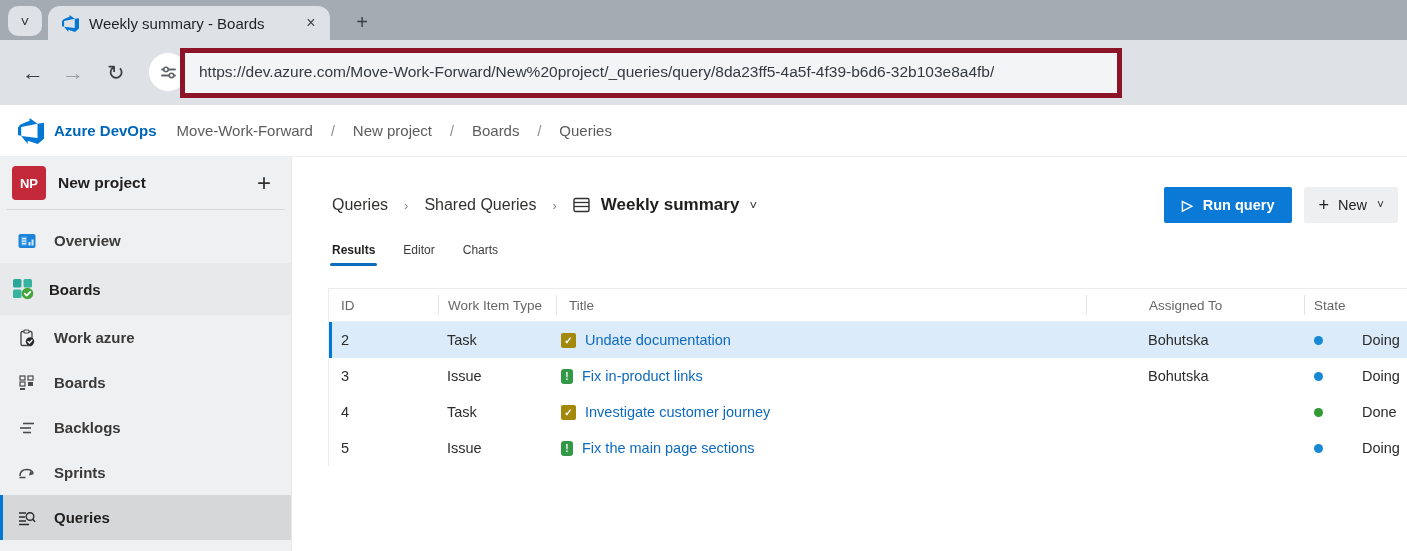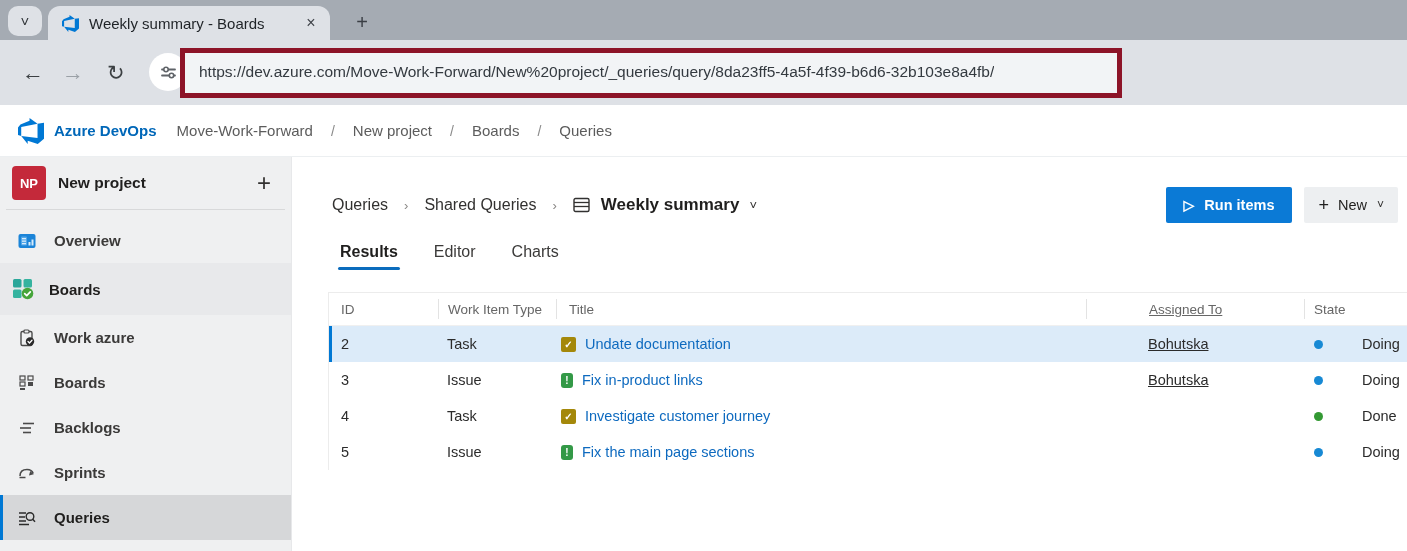--- a/index.html
+++ b/index.html
@@ -74,38 +74,38 @@
   .q-chevron { font-size:13px; color:#323130; margin-left:10px; cursor:pointer; }
   .btn { height:36px; display:flex; align-items:center; border-radius:2px; cursor:pointer; font-size:14.5px; }
   .btn-primary { background:#0b7ad6; color:#fff; font-weight:600; padding:0 18px; }
   .btn-primary .play { font-size:14px; margin-right:10px; }
   .btn-default { background:#edeff1; color:#201f1e; padding:0 14px; margin-left:12px; }
   .btn-default .plus { font-size:18px; font-weight:300; margin-right:9px; }
   .btn-default .chev { font-size:12px; margin-left:10px; color:#323130; }
 
   
   .pivot { display:flex; margin:20px 0 0 40px; }
-  .pivot-tab { font-size:16px; color:#3b3a39; margin-right:28px; padding-bottom:9px; cursor:pointer; position:relative;margin-left:8px; }
+  .pivot-tab { font-size:12px; color:#3b3a39; margin-right:28px; padding-bottom:9px; cursor:pointer; position:relative; }
   .pivot-tab.active { font-weight:600; color:#201f1e; }
   .pivot-tab.active::after { content:""; position:absolute; left:-2px; right:-2px; bottom:0; height:3px;
     background:#0b6cbd; border-radius:2px; }
 
   
   .grid { margin:22px 0 0 36px; border-top:1px solid #ececec; border-left:1px solid #ececec; }
   .grow { display:grid; grid-template-columns:109px 118px 530px 218px 1fr; align-items:center; }
   .ghead { height:33px; color:#666; font-size:13.5px; border-bottom:1px solid #f0f0f0; }
   .ghead .gcell { border-left:1px solid #e3e3e3; height:20px; display:flex; align-items:center; }
   .ghead .gcell:first-child { border-left:none; }
   .trow { height:36px; font-size:14.5px; color:#2b2b2b; cursor:pointer; position:relative; }
   .trow.selected { background:#dcebf9; }
   .trow.selected::before { content:""; position:absolute; left:0; top:0; bottom:0; width:3px; background:#0078d4; }
   .gcell { padding-left:12px; white-space:nowrap; overflow:hidden; }
   .c-type { padding-left:9px; }
   .c-title { padding-left:5px; display:flex; align-items:center; }
-  .c-assigned { padding-left:62px;text-decoration:underline; }
+  .c-assigned { padding-left:62px; }
   .c-state { padding-left:10px; display:flex; align-items:center;gap:30px; }
   .wi-badge { width:15px; height:15px; border-radius:2px; margin-right:9px; flex:0 0 auto;
     display:flex; align-items:center; justify-content:center; color:#fff; font-size:10px; font-weight:bold; }
   .wi-badge[data-kind="Task"] { background:#a4880a; }
   .wi-badge[data-kind="Task"]::before { content:"\2713"; }
   .wi-badge[data-kind="Issue"] { background:#339947; width:12px; border-radius:3px; }
   .wi-badge[data-kind="Issue"]::before { content:"!"; }
   .wi-link { color:#0e6abf; text-decoration:none; }
   .dot { width:9px; height:9px; border-radius:50%; margin-right:9px; flex:0 0 auto; }
   .dot[data-state="Doing"] { background:#1789d4; }
@@ -278,21 +278,21 @@
               <rect x="1" y="1.5" width="15" height="13" rx="1.5" fill="none" stroke="#323130" stroke-width="1.4"></rect>
               <line x1="1" y1="5.5" x2="16" y2="5.5" stroke="#323130" stroke-width="1.3"></line>
               <line x1="1" y1="9.5" x2="16" y2="9.5" stroke="#323130" stroke-width="1.3"></line>
             </svg>
           </span>
           <span class="q-current">Weekly summary</span>
           <span class="q-chevron">˅</span>
         </div>
         <div class="btn btn-primary">
           <span class="play">▷</span>
-          <span>Run items</span>
+          <span>Run query</span>
         </div>
         <div class="btn btn-default">
           <span class="plus">+</span>
           <span>New</span>
           <span class="chev">˅</span>
         </div>
       </div>
 
       <div class="pivot">
         <span class="pivot-tab active">Results</span>

